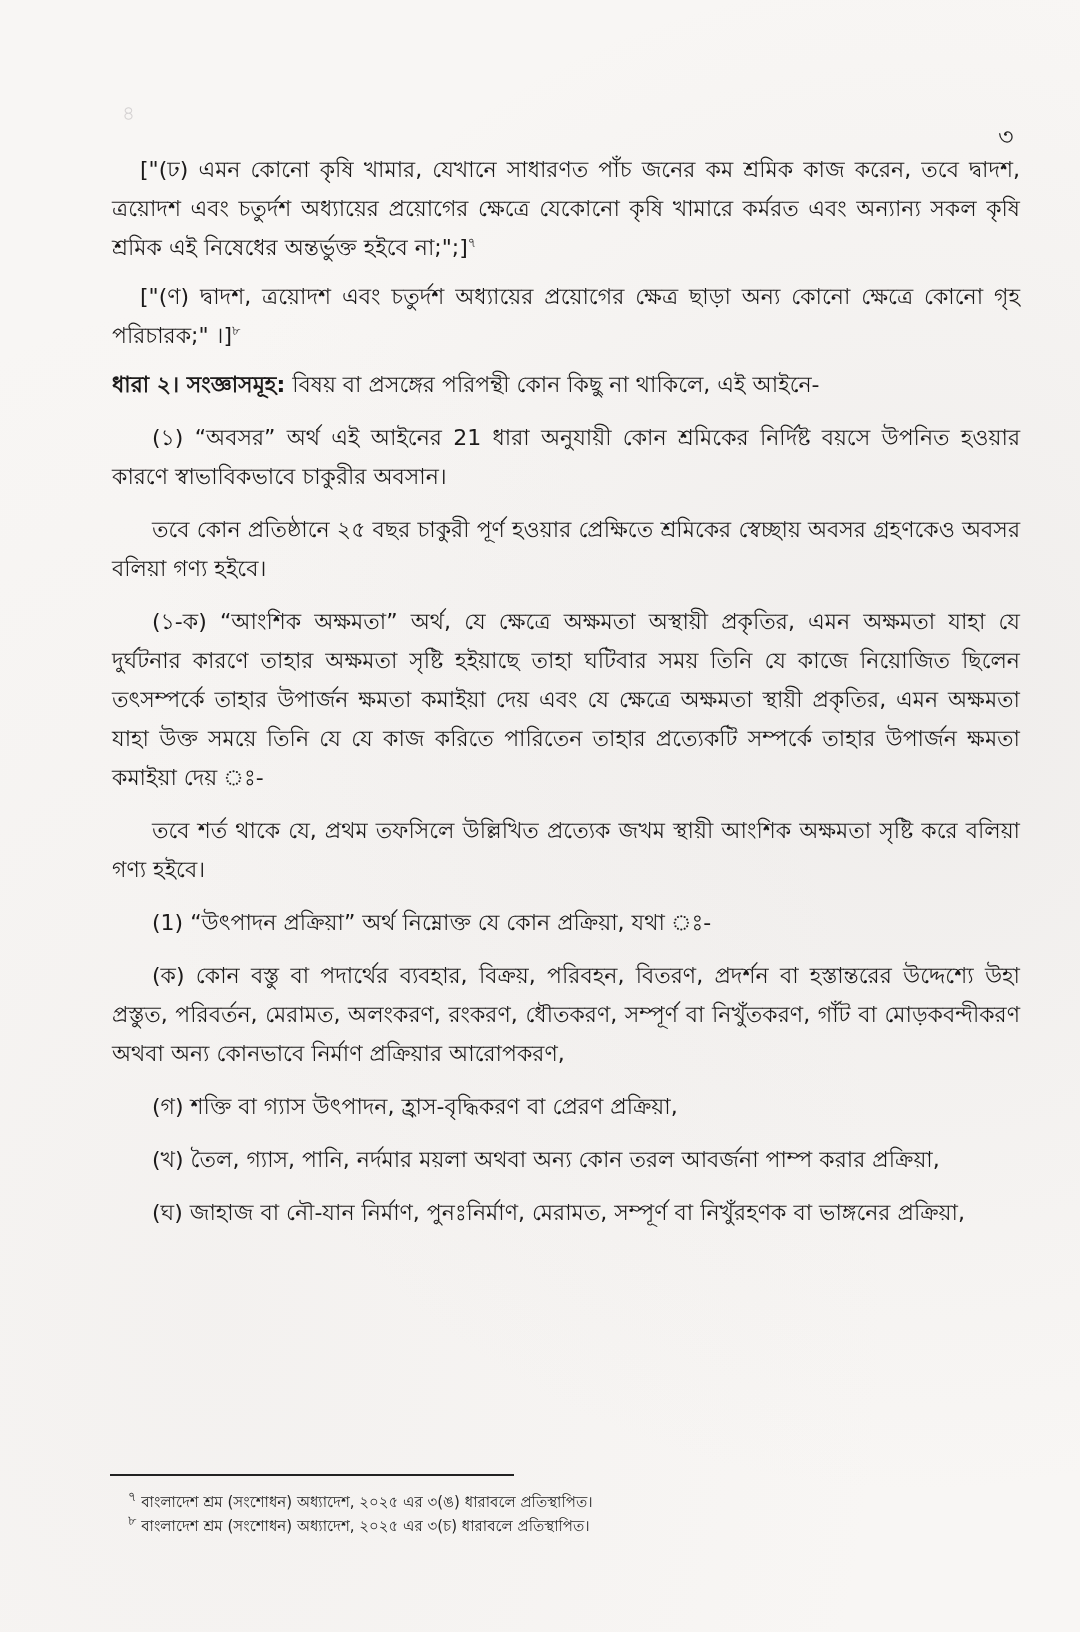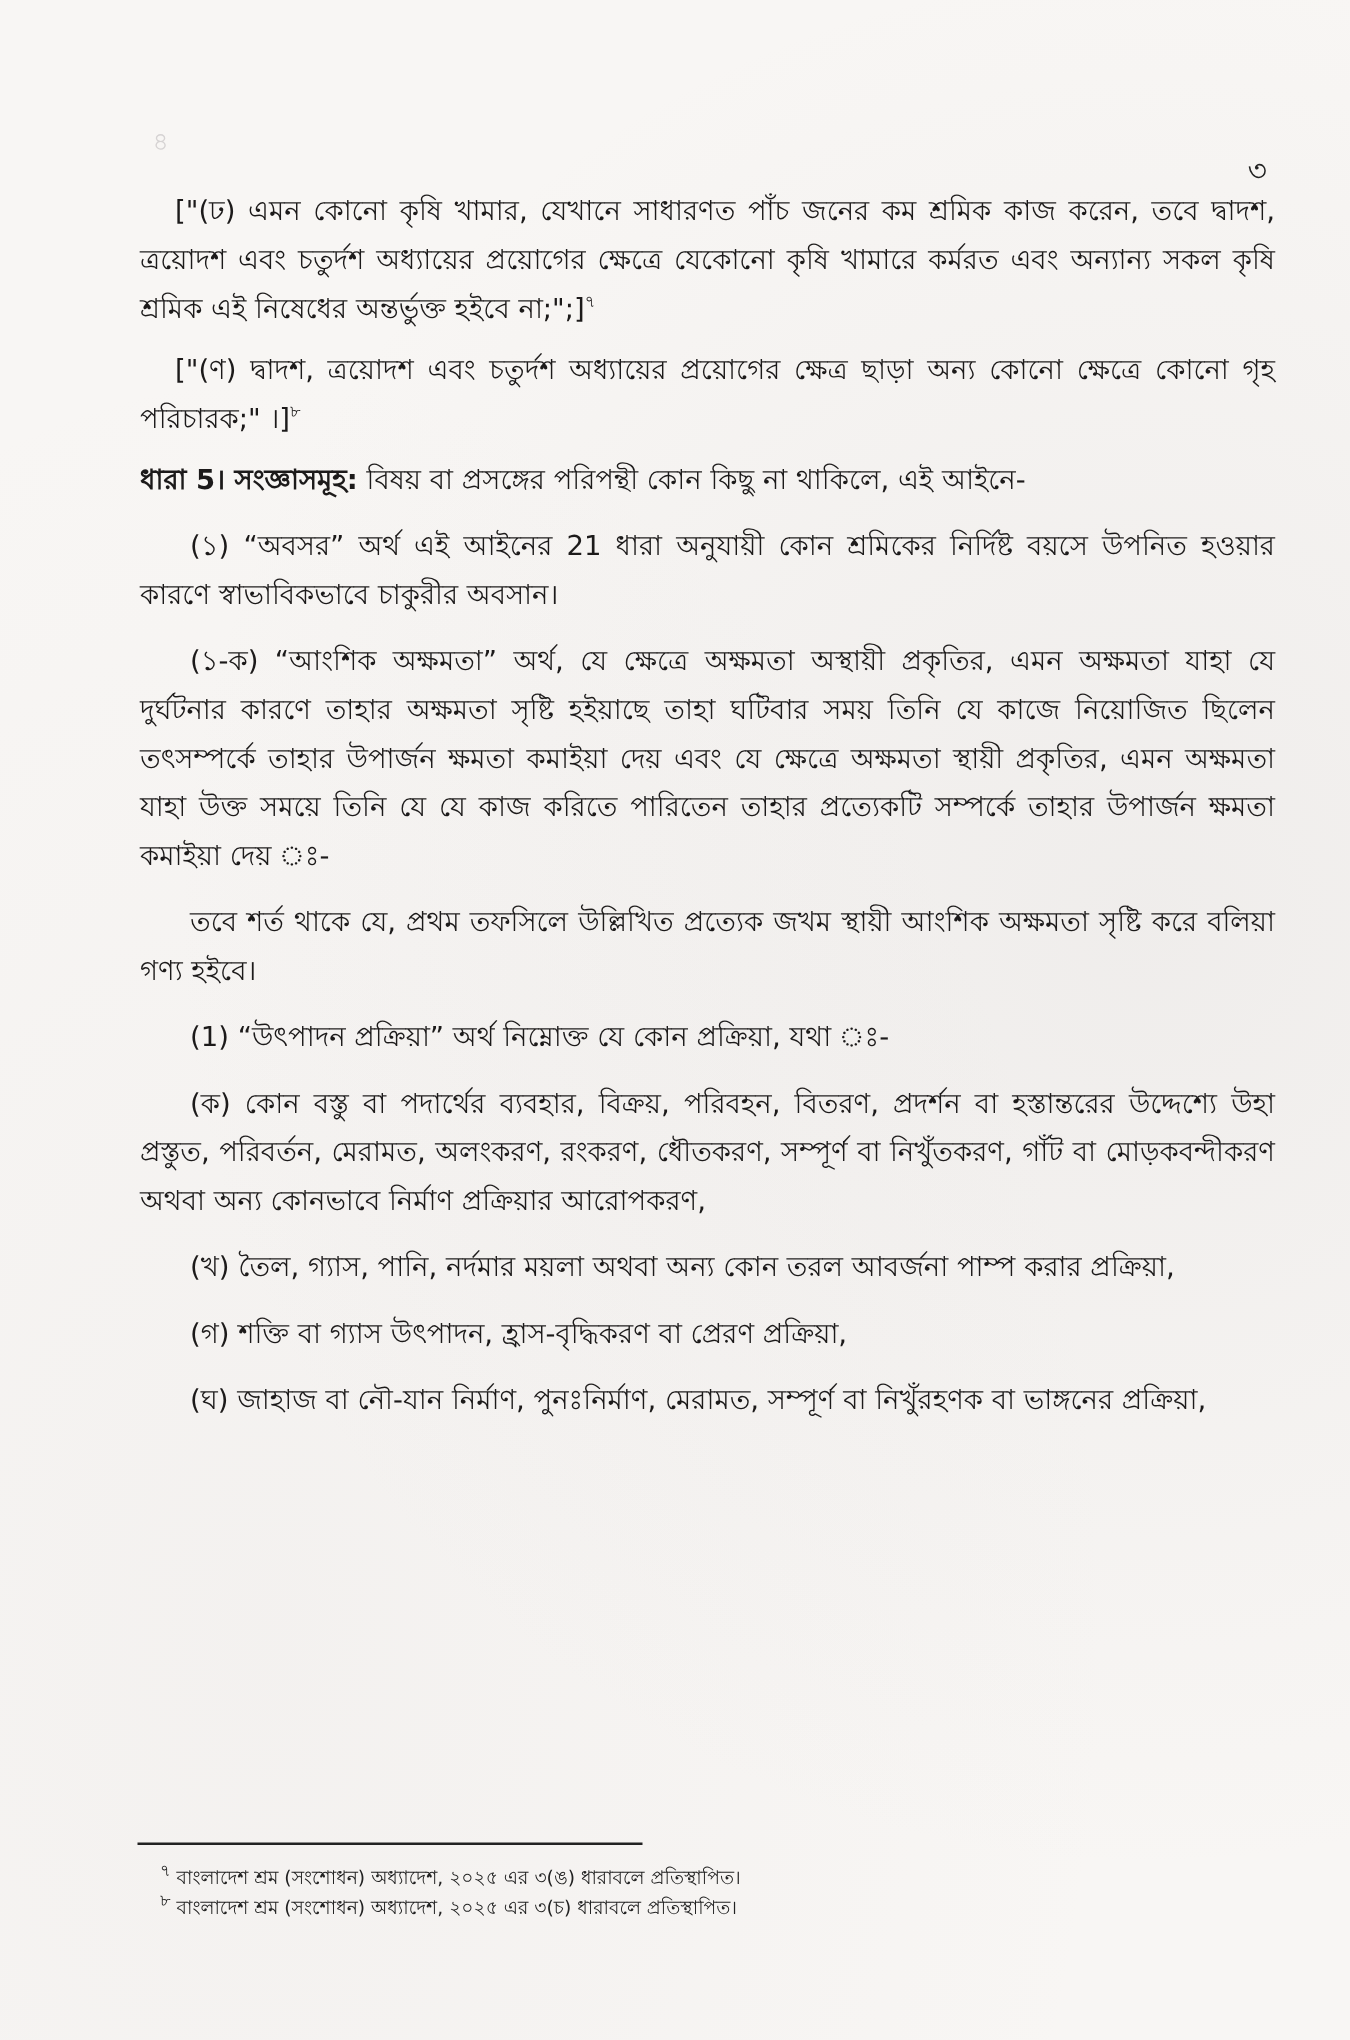--- a/index.html
+++ b/index.html
@@ -88,50 +88,53 @@
     <p class="para small-indent tight">
       <span>["(ঢ) এমন কোনো কৃষি খামার, যেখানে সাধারণত পাঁচ জনের কম শ্রমিক কাজ করেন, তবে দ্বাদশ, ত্রয়োদশ এবং চতুর্দশ অধ্যায়ের প্রয়োগের ক্ষেত্রে যেকোনো কৃষি খামারে কর্মরত এবং অন্যান্য সকল কৃষি শ্রমিক এই নিষেধের অন্তর্ভুক্ত হইবে না;";]</span><sup>৭</sup>
     </p>
 
     <p class="para small-indent tight">
       <span>["(ণ) দ্বাদশ, ত্রয়োদশ এবং চতুর্দশ অধ্যায়ের প্রয়োগের ক্ষেত্র ছাড়া অন্য কোনো ক্ষেত্রে কোনো গৃহ পরিচারক;" ।]</span><sup>৮</sup>
     </p>
 
 
     <p class="para noindent">
-      <span class="section-head">ধারা 5। সংজ্ঞাসমূহ:</span><span> বিষয় বা প্রসঙ্গের পরিপন্থী কোন কিছু না থাকিলে, এই আইনে-</span>
+      <span class="section-head">ধারা ২। সংজ্ঞাসমূহ:</span><span> বিষয় বা প্রসঙ্গের পরিপন্থী কোন কিছু না থাকিলে, এই আইনে-</span>
     </p>
 
     <p class="para">
       <span>(১) “অবসর” অর্থ এই আইনের 21 ধারা অনুযায়ী কোন শ্রমিকের নির্দিষ্ট বয়সে উপনিত হওয়ার কারণে স্বাভাবিকভাবে চাকুরীর অবসান।</span>
     </p>
 
+    <p class="para">
+      <span>তবে কোন প্রতিষ্ঠানে ২৫ বছর চাকুরী পূর্ণ হওয়ার প্রেক্ষিতে শ্রমিকের স্বেচ্ছায় অবসর গ্রহণকেও অবসর বলিয়া গণ্য হইবে।</span>
+    </p>
 
     <p class="para">
       <span>(১-ক) “আংশিক অক্ষমতা” অর্থ, যে ক্ষেত্রে অক্ষমতা অস্থায়ী প্রকৃতির, এমন অক্ষমতা যাহা যে দুর্ঘটনার কারণে তাহার অক্ষমতা সৃষ্টি হইয়াছে তাহা ঘটিবার সময় তিনি যে কাজে নিয়োজিত ছিলেন তৎসম্পর্কে তাহার উপার্জন ক্ষমতা কমাইয়া দেয় এবং যে ক্ষেত্রে অক্ষমতা স্থায়ী প্রকৃতির, এমন অক্ষমতা যাহা উক্ত সময়ে তিনি যে যে কাজ করিতে পারিতেন তাহার প্রত্যেকটি সম্পর্কে তাহার উপার্জন ক্ষমতা কমাইয়া দেয় ঃ-</span>
     </p>
 
     <p class="para">
       <span>তবে শর্ত থাকে যে, প্রথম তফসিলে উল্লিখিত প্রত্যেক জখম স্থায়ী আংশিক অক্ষমতা সৃষ্টি করে বলিয়া গণ্য হইবে।</span>
     </p>
 
     <p class="para">
       <span>(1) “উৎপাদন প্রক্রিয়া” অর্থ নিম্নোক্ত যে কোন প্রক্রিয়া, যথা ঃ-</span>
     </p>
 
     <p class="para">
       <span>(ক) কোন বস্তু বা পদার্থের ব্যবহার, বিক্রয়, পরিবহন, বিতরণ, প্রদর্শন বা হস্তান্তরের উদ্দেশ্যে উহা প্রস্তুত, পরিবর্তন, মেরামত, অলংকরণ, রংকরণ, ধৌতকরণ, সম্পূর্ণ বা নিখুঁতকরণ, গাঁট বা মোড়কবন্দীকরণ অথবা অন্য কোনভাবে নির্মাণ প্রক্রিয়ার আরোপকরণ,</span>
     </p>
 
     <p class="para">
-      <span>(খ) তৈল, গ্যাস, পানি, নর্দমার ময়লা অথবা অন্য কোন তরল আবর্জনা পাম্প করার প্রক্রিয়া,</span>
+      <span>(গ) শক্তি বা গ্যাস উৎপাদন, হ্রাস-বৃদ্ধিকরণ বা প্রেরণ প্রক্রিয়া,</span>
     </p>
 
     <p class="para">
-      <span>(গ) শক্তি বা গ্যাস উৎপাদন, হ্রাস-বৃদ্ধিকরণ বা প্রেরণ প্রক্রিয়া,</span>
+      <span>(খ) তৈল, গ্যাস, পানি, নর্দমার ময়লা অথবা অন্য কোন তরল আবর্জনা পাম্প করার প্রক্রিয়া,</span>
     </p>
 
     <p class="para">
       <span>(ঘ) জাহাজ বা নৌ-যান নির্মাণ, পুনঃনির্মাণ, মেরামত, সম্পূর্ণ বা নিখুঁরহণক বা ভাঙ্গনের প্রক্রিয়া,</span>
     </p>
   </div>
 
   <div class="footnote-rule"></div>
 
   <div class="footnotes">

